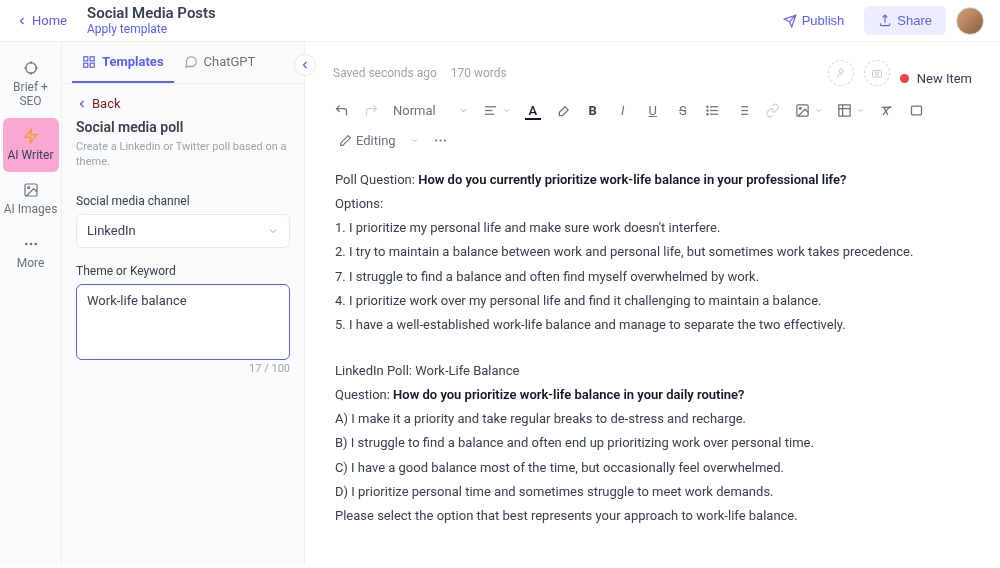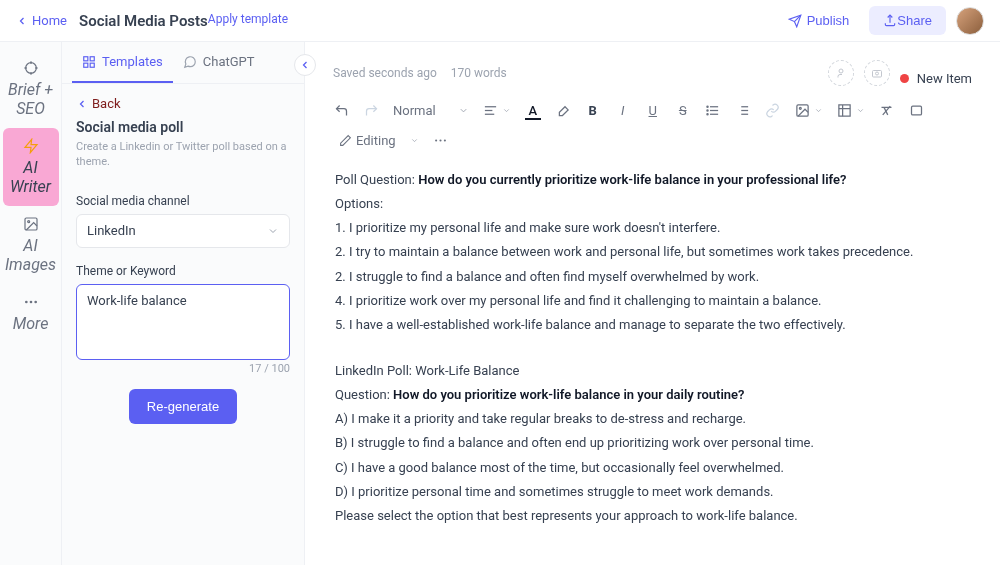--- a/index.html
+++ b/index.html
@@ -1,34 +1,34 @@
 <!DOCTYPE html>
 <html><head>
 <meta charset="utf-8">
 <style>
 * { box-sizing: border-box; margin: 0; padding: 0; }
 body { font-family: -apple-system, BlinkMacSystemFont, "Segoe UI", Roboto, sans-serif; font-size: 13px; color: #1f2937; background: #fff; width: 1000px; height: 568px; overflow: hidden; }
 .header { height: 42px; display: flex; align-items: center; padding: 0 16px; border-bottom: 1px solid #eef0f4; }
 .home-link { color: #5b5ff2; font-size: 13px; display: flex; align-items: center; gap: 4px; cursor: pointer; }
-.header-titles { margin-left: 12px; display: flex; flex-direction: row; line-height: 1.2; }
+.header-titles { margin-left: 20px; display: flex; flex-direction: column; line-height: 1.2; }
 .header-title { font-size: 15px; font-weight: 600; color: #374151; }
 .header-sub { font-size: 12px; color: #5b5ff2; cursor: pointer; }
 .header-right { margin-left: auto; display: flex; align-items: center; gap: 10px; }
 .publish-btn { color: #5b5ff2; display: flex; align-items: center; gap: 5px; padding: 6px 10px; background: none; border: none; cursor: pointer; font-size: 13px; }
-.share-btn { background: #ecedff; color: #5b5ff2; border: none; border-radius: 6px; padding: 7px 14px; display: flex; align-items: flex-end; cursor: pointer; font-size: 13px; }
+.share-btn { background: #ecedff; color: #5b5ff2; border: none; border-radius: 6px; padding: 7px 14px; display: flex; align-items: flex-end; gap: 5px; cursor: pointer; font-size: 13px; }
 .avatar { width: 28px; height: 28px; border-radius: 50%; background: linear-gradient(135deg,#d6a27c,#8b5e3c); border: 1px solid #ddd; }
 .body { display: flex; height: calc(568px - 45px); }
 .rail { width: 62px; background: #fafbfc; border-right: 1px solid #eef0f4; display: flex; flex-direction: column; align-items: center; padding-top: 8px; }
-.rail-item { width: 56px; text-align: center; padding: 10px 0; font-size: 16px; color: #6b7280; cursor: pointer; border-radius: 6px; font-style: italic; }
+.rail-item { width: 56px; text-align: center; padding: 10px 0; font-size: 12px; color: #6b7280; cursor: pointer; border-radius: 6px; }
 .rail-item.active { background: #f9a8d4; color: #374151; }
 .rail-icon { display: block; margin: 0 auto 4px; }
 .panel { width: 243px; background: #fafbfc; border-right: 1px solid #eef0f4; position: relative; display: flex; flex-direction: column; }
 .tabs { display: flex; border-bottom: 1px solid #eef0f4; padding: 0 10px; }
 .tab { padding: 12px 10px; font-size: 13px; color: #6b7280; display: flex; align-items: center; gap: 6px; cursor: pointer; border-bottom: 2px solid transparent; }
-.tab.active { color: #5b5ff2; border-bottom-color: #5b5ff2; font-weight: 400; }
+.tab.active { color: #5b5ff2; border-bottom-color: #5b5ff2; font-weight: 700; }
 .back-link { color: #7f1d1d; font-size: 13px; display: flex; align-items: center; gap: 4px; padding: 12px 14px 8px; cursor: pointer; }
 .panel-content { padding: 0 14px 14px; display: flex; flex-direction: column; }
 .panel-title { font-size: 14px; font-weight: 600; color: #374151; margin-bottom: 4px; }
 .panel-desc { font-size: 11px; color: #9ca3af; line-height: 1.4; margin-bottom: 18px; }
 .field-label { font-size: 12px; color: #374151; margin-bottom: 6px; margin-top: 6px; }
 .select { width: 100%; height: 34px; background: #fff; border: 1px solid #e5e7eb; border-radius: 6px; padding: 0 10px; font-size: 13px; color: #374151; display: flex; align-items: center; justify-content: space-between; cursor: pointer; }
 .textarea { width: 100%; height: 76px; border: 1.5px solid #5b5ff2; border-radius: 6px; padding: 8px 10px; font-size: 13px; color: #374151; resize: none; font-family: inherit; outline: none; }
 .char-count { text-align: right; font-size: 11px; color: #9ca3af; margin-top: 2px; }
 .regen-btn { background: #5b5ff2; color: #fff; border: none; border-radius: 6px; padding: 10px 18px; font-size: 13px; cursor: pointer; margin: 14px auto 10px; display: block; }
 .helper { font-size: 11px; color: #9ca3af; line-height: 1.4; }
@@ -159,21 +159,20 @@
         <span>LinkedIn</span>
         <svg width="12" height="12" viewBox="0 0 24 24" fill="none" stroke="#9ca3af" stroke-width="2">
             <polyline points="6 9 12 15 18 9"></polyline>
           </svg>
       </div>
 
       <div class="field-label" style="margin-top:16px">Theme or Keyword</div>
       <textarea class="textarea" style="">Work-life balance</textarea>
       <div class="char-count">17 / 100</div>
 
-      <button class="regen-btn">Re-generate</button>
     </div>
   </div>
 
   <div class="editor">
     <div class="editor-top">
       <span class="saved-text">Saved seconds ago</span>
       <span class="saved-text">170 words</span>
       <div class="editor-top-right">
         <div class="dashed-circle">
           <svg width="12" height="12" viewBox="0 0 24 24" fill="none" stroke="#c3c7cf" stroke-width="2">
@@ -305,21 +304,21 @@
           </svg>
         </span>
     </div>
 
     <div class="doc">
       <div class="section">
         <p><span>Poll Question: </span><span class="bold">How do you currently prioritize work-life balance in your professional life?</span></p>
         <p>Options:</p>
         <p>1. I prioritize my personal life and make sure work doesn't interfere.</p>
         <p>2. I try to maintain a balance between work and personal life, but sometimes work takes precedence.</p>
-        <p>2. I struggle to find a balance and often find myself overwhelmed by work.</p>
+        <p>7. I struggle to find a balance and often find myself overwhelmed by work.</p>
         <p>4. I prioritize work over my personal life and find it challenging to maintain a balance.</p>
         <p>5. I have a well-established work-life balance and manage to separate the two effectively.</p>
       </div>
       <div class="section">
         <p>LinkedIn Poll: Work-Life Balance</p>
         <p><span>Question: </span><span class="bold">How do you prioritize work-life balance in your daily routine?</span></p>
         <p>A) I make it a priority and take regular breaks to de-stress and recharge.</p>
         <p>B) I struggle to find a balance and often end up prioritizing work over personal time.</p>
         <p>C) I have a good balance most of the time, but occasionally feel overwhelmed.</p>
         <p>D) I prioritize personal time and sometimes struggle to meet work demands.</p>

